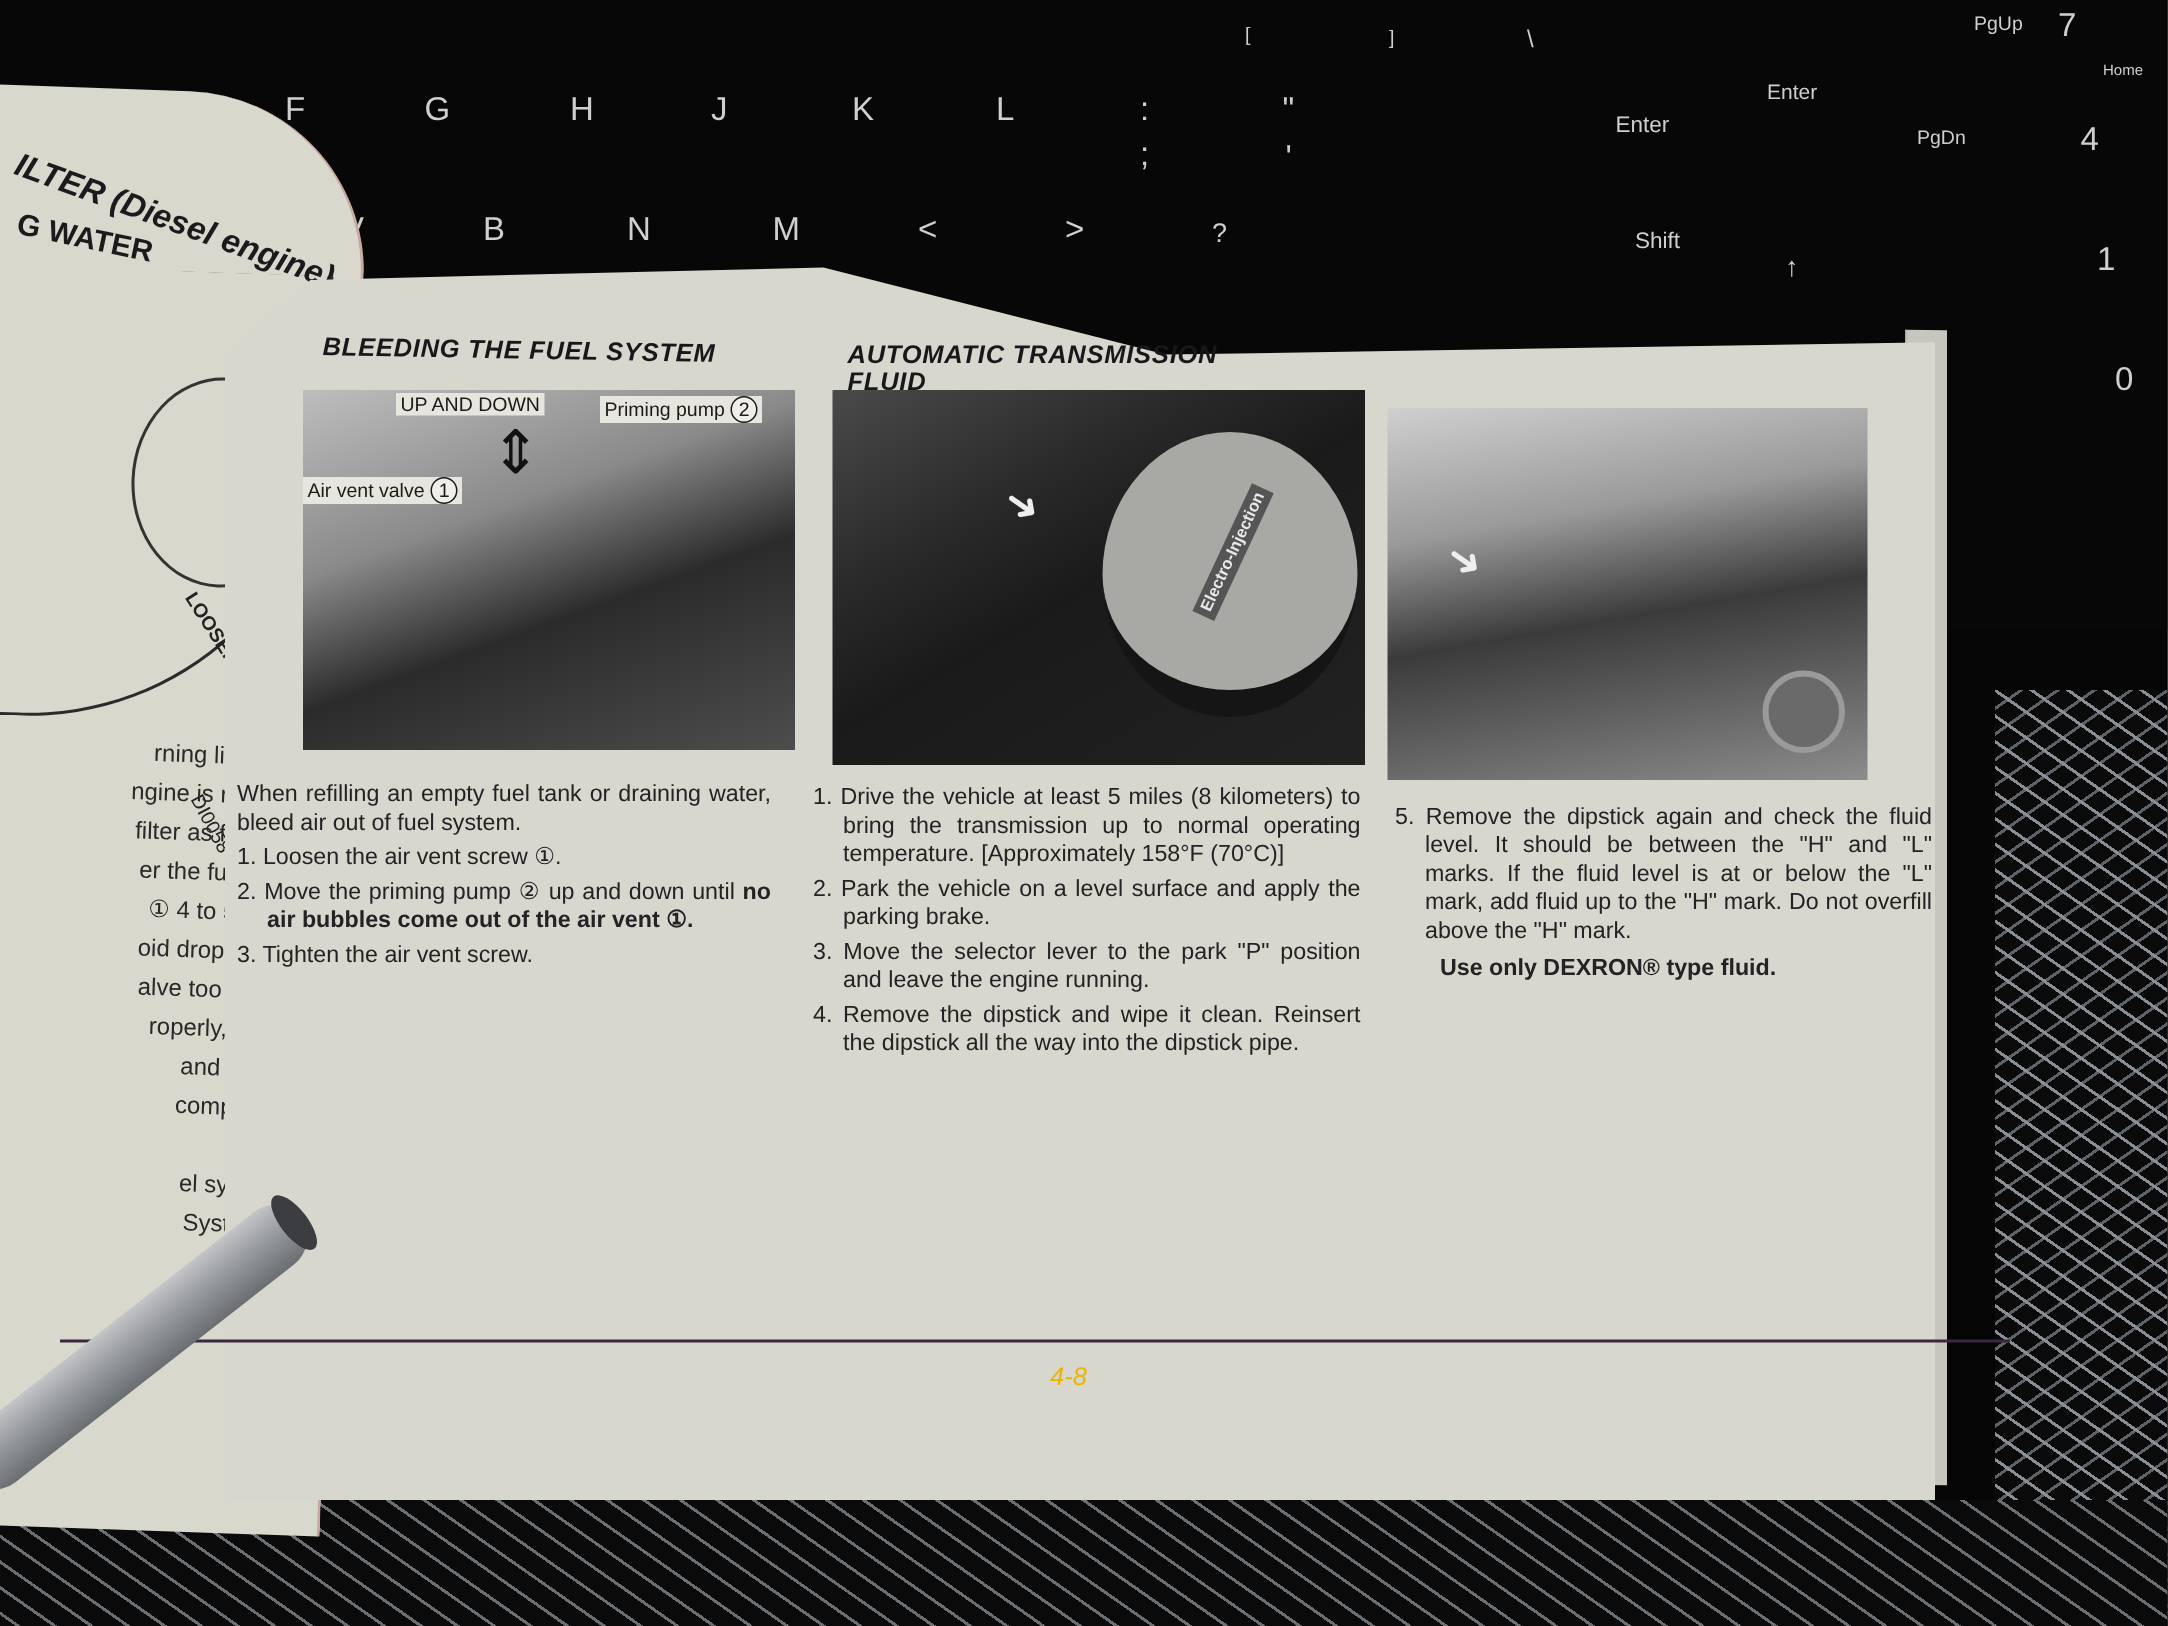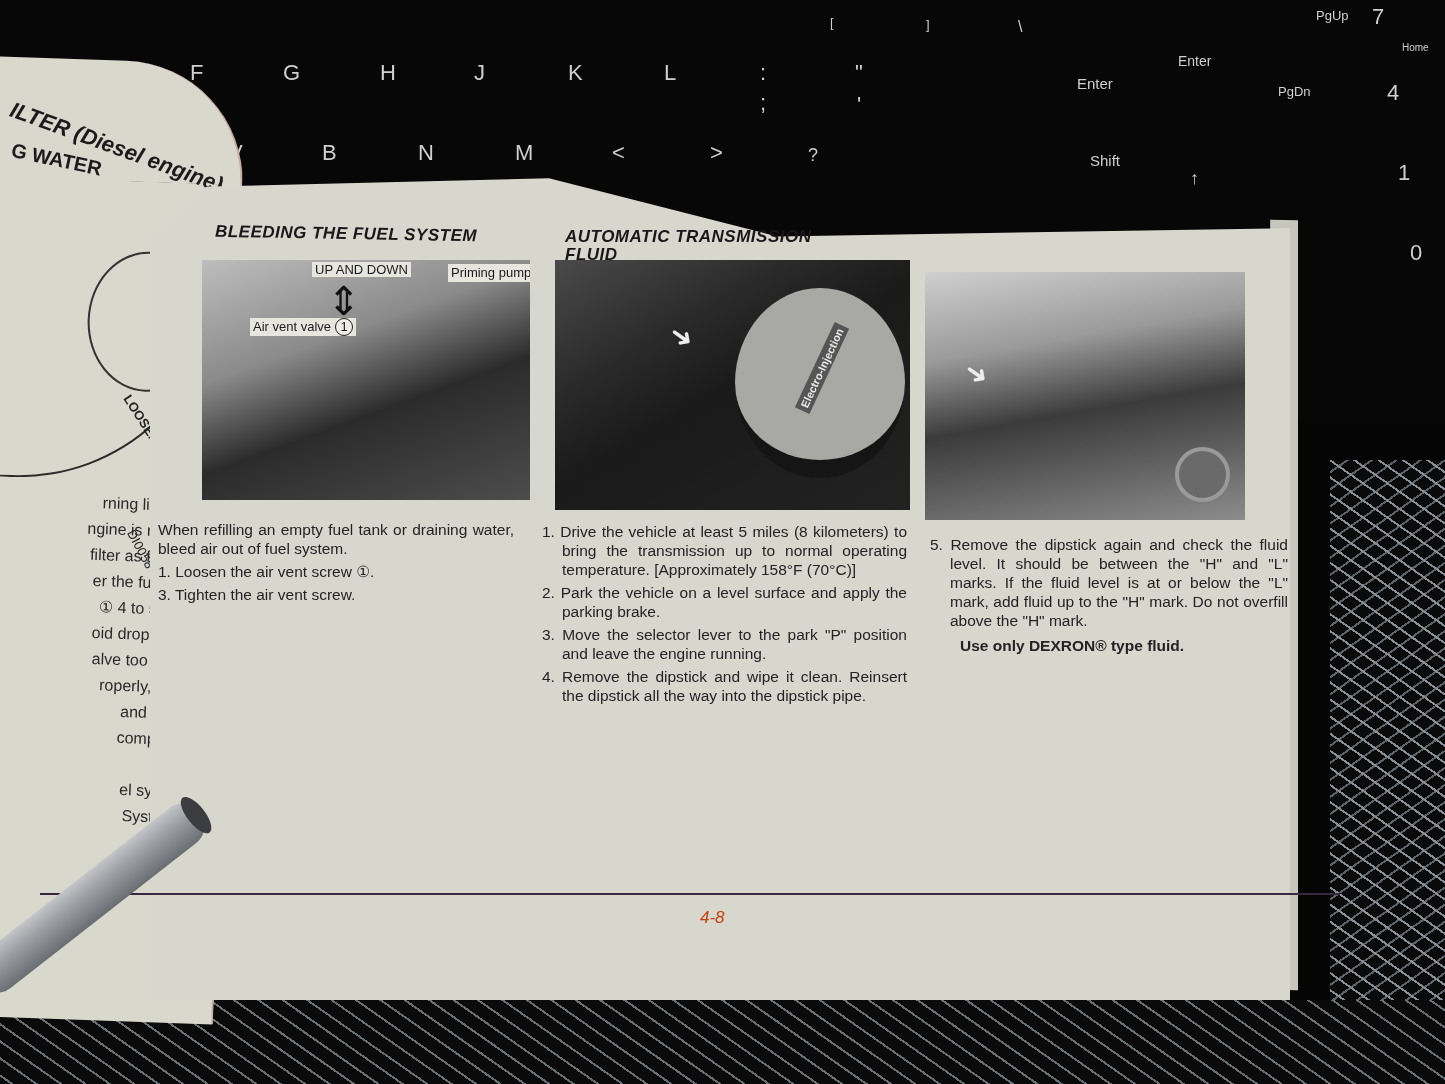--- a/index.html
+++ b/index.html
@@ -33,31 +33,31 @@
   .left-lines div { font-size: 16px; color: #2a2828; line-height: 26px; white-space: nowrap; text-align: right; }
 
   
   .page { position: absolute; left: 150px; top: 170px; width: 1140px; height: 830px;
     background: #d8d7cd; clip-path: polygon(5% 2%, 35% 1%, 55% 8%, 100% 7%, 102% 90%, 102% 100%, 0% 100%, 0% 8%); }
   .page-edge { position: absolute; left: 1270px; top: 220px; width: 28px; height: 770px; background: #c7c6bd; transform: skewY(1deg); border-left: 1px solid #a9a8a0; }
 
   .section-title { position: absolute; font-weight: bold; font-style: italic; color: #1a171b; font-size: 17px; letter-spacing: 0.5px; line-height: 18px; text-transform: uppercase; }
 
   .photo { position: absolute; background: #3a3a3a; overflow: hidden; }
-  .photo .lbl { position: absolute; background: #e6e5de; color: #1a1a1a; font-size: 13px; padding: 0 3px; white-space: nowrap; margin-left: 48px; }
+  .photo .lbl { position: absolute; background: #e6e5de; color: #1a1a1a; font-size: 13px; padding: 0 3px; white-space: nowrap; }
   .photo .num { display: inline-block; width: 18px; height: 18px; border: 1.5px solid #1a1a1a; border-radius: 50%; text-align: center; line-height: 16px; font-size: 13px; margin-left: 4px; background: #efeee8; }
 
   .body-text { position: absolute; font-size: 15.5px; color: #242224; line-height: 19px; }
   .body-text p { margin-bottom: 4px; text-align: justify; }
   .body-text ol { list-style: none; }
   .body-text li { padding-left: 20px; text-indent: -20px; margin-bottom: 4px; text-align: justify; }
   .body-text b { font-weight: bold; }
 
   .footer-rule { position: absolute; left: 40px; top: 893px; width: 1300px; height: 2px; background: #3a2740; }
-  .page-number { position: absolute; left: 700px; top: 908px; font-size: 17px; font-style: italic; color: #c2410c; }
+  .page-number { position: absolute; left: 700px; top: 908px; font-size: 17px; font-style: italic; color: #eab308; }
 
   
   .pen { position: absolute; left: -80px; top: 790px; width: 280px; height: 44px; border-radius: 22px;
     background: linear-gradient(180deg, #c3c5c8 0%, #9b9ea2 40%, #6a6d71 100%); transform: rotate(-38deg); transform-origin: right center; }
   .pen-tip { position: absolute; right: -4px; top: 0; width: 18px; height: 44px; border-radius: 50%; background: #3c3d40; }
 </style>
 </head>
 <body>
 
 <div class="keyboard">
@@ -138,20 +138,21 @@
   <span class="lbl" style="left:0px;top:58px">
     <span>Air vent valve</span><span class="num">1</span>
   </span>
   <span style="position:absolute;left:125px;top:18px;font-size:40px;color:#111">⇕</span>
 </div>
 
 <div class="body-text" style="left:158px;top:520px;width:356px">
   <p>When refilling an empty fuel tank or draining water, bleed air out of fuel system.</p>
   <ol>
     <li><span>1.</span> <span>Loosen the air vent screw ①.</span></li>
+    <li><span>2.</span> <span>Move the priming pump ② up and down until </span><b>no air bubbles come out of the air vent ①.</b></li>
     <li><span>3.</span> <span>Tighten the air vent screw.</span></li>
   </ol>
 </div>
 
 <div class="section-title" style="left:565px;top:228px">
   <div>AUTOMATIC TRANSMISSION</div>
   <div>FLUID</div>
 </div>
 
 <div class="photo" style="left:555px;top:260px;width:355px;height:250px;background:linear-gradient(150deg,#4a4a4a 0%,#2a2a2a 30%,#1a1a1a 50%,#222 100%)">

